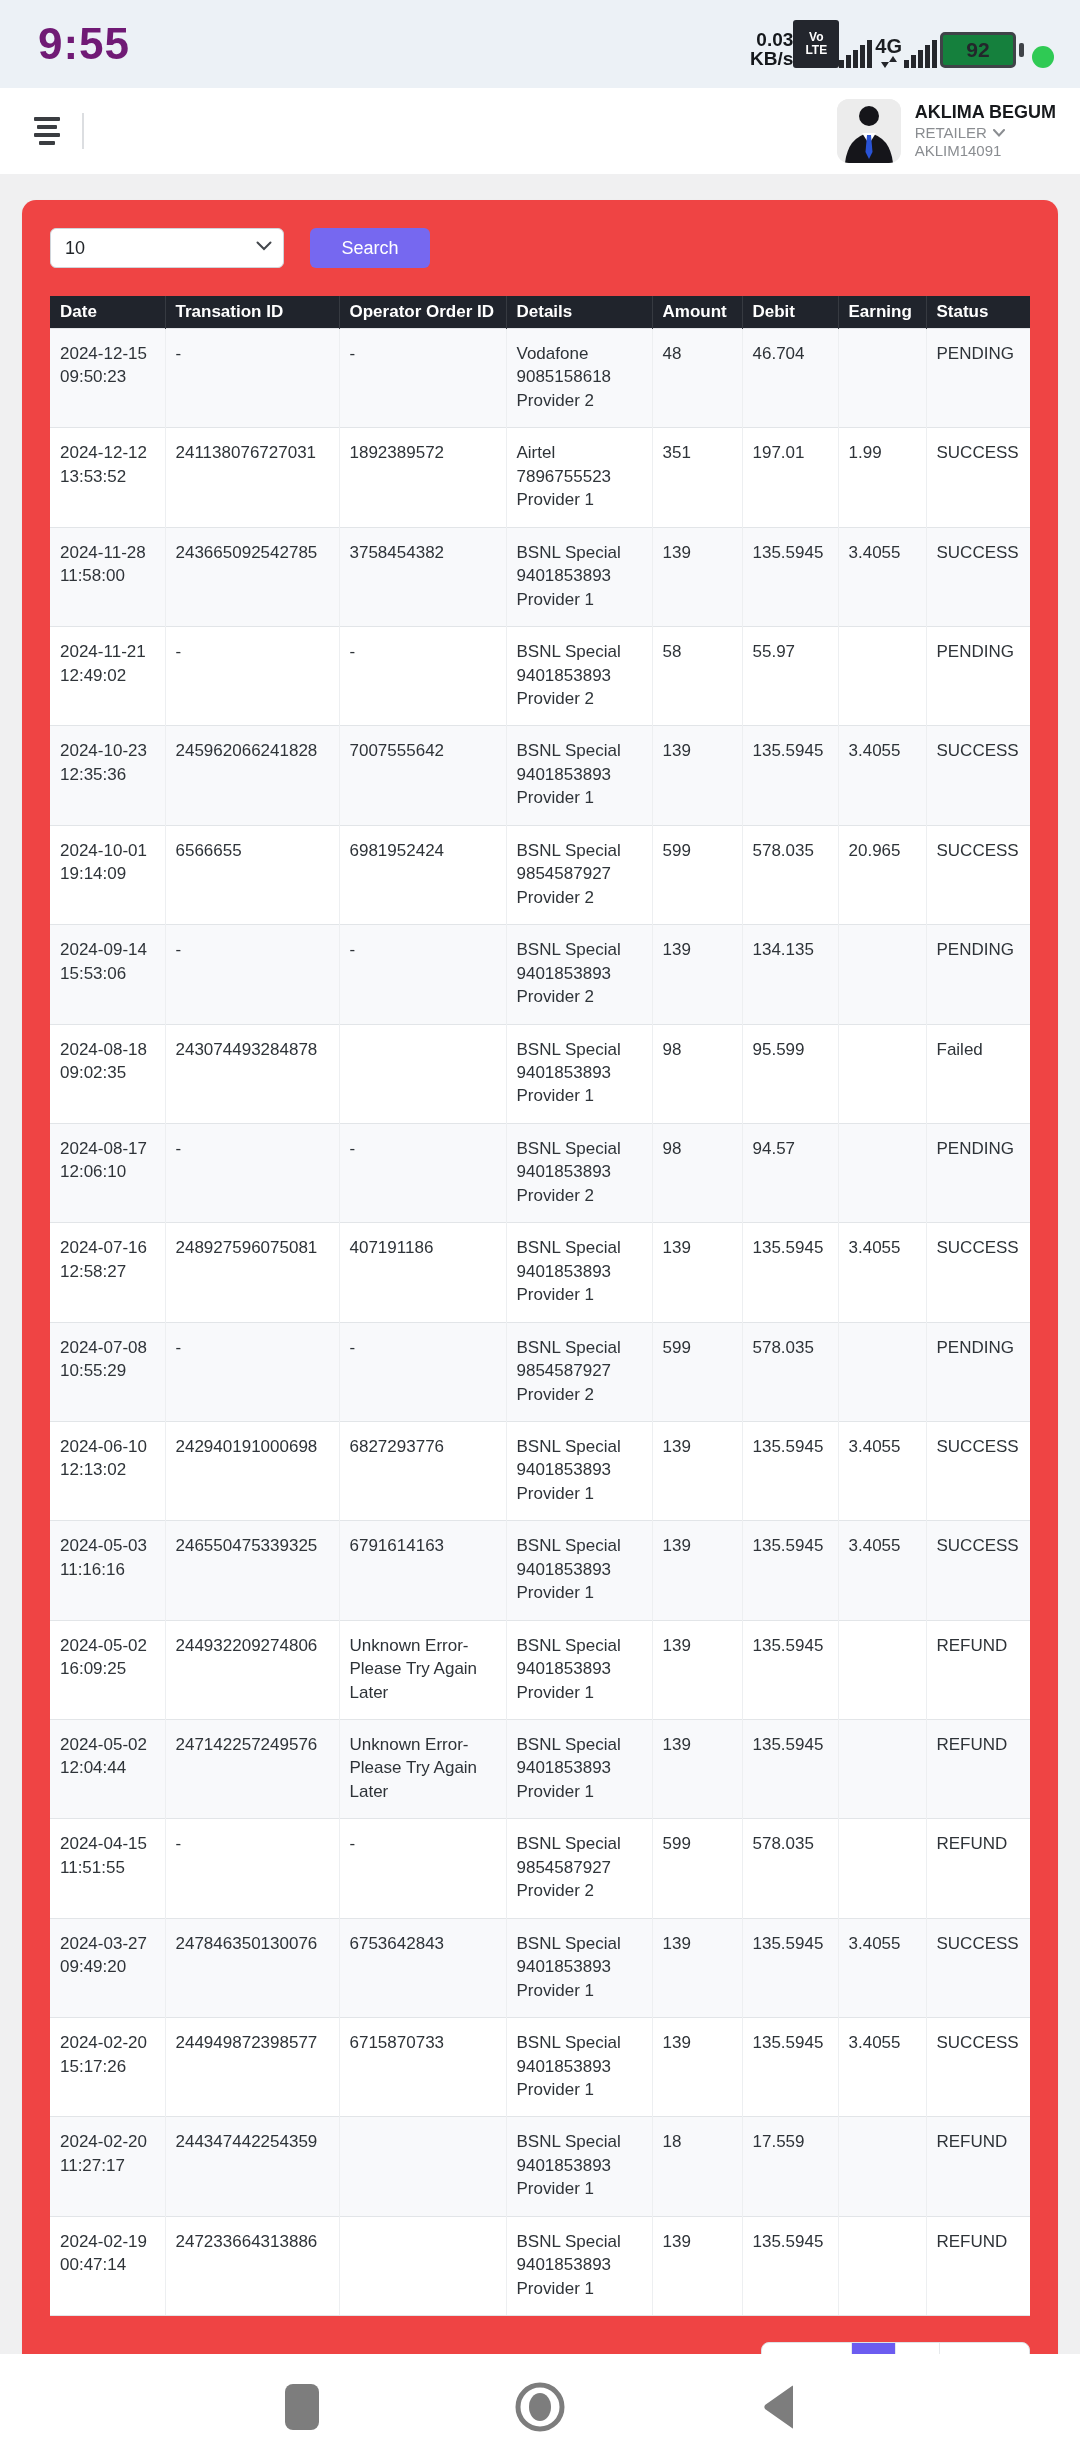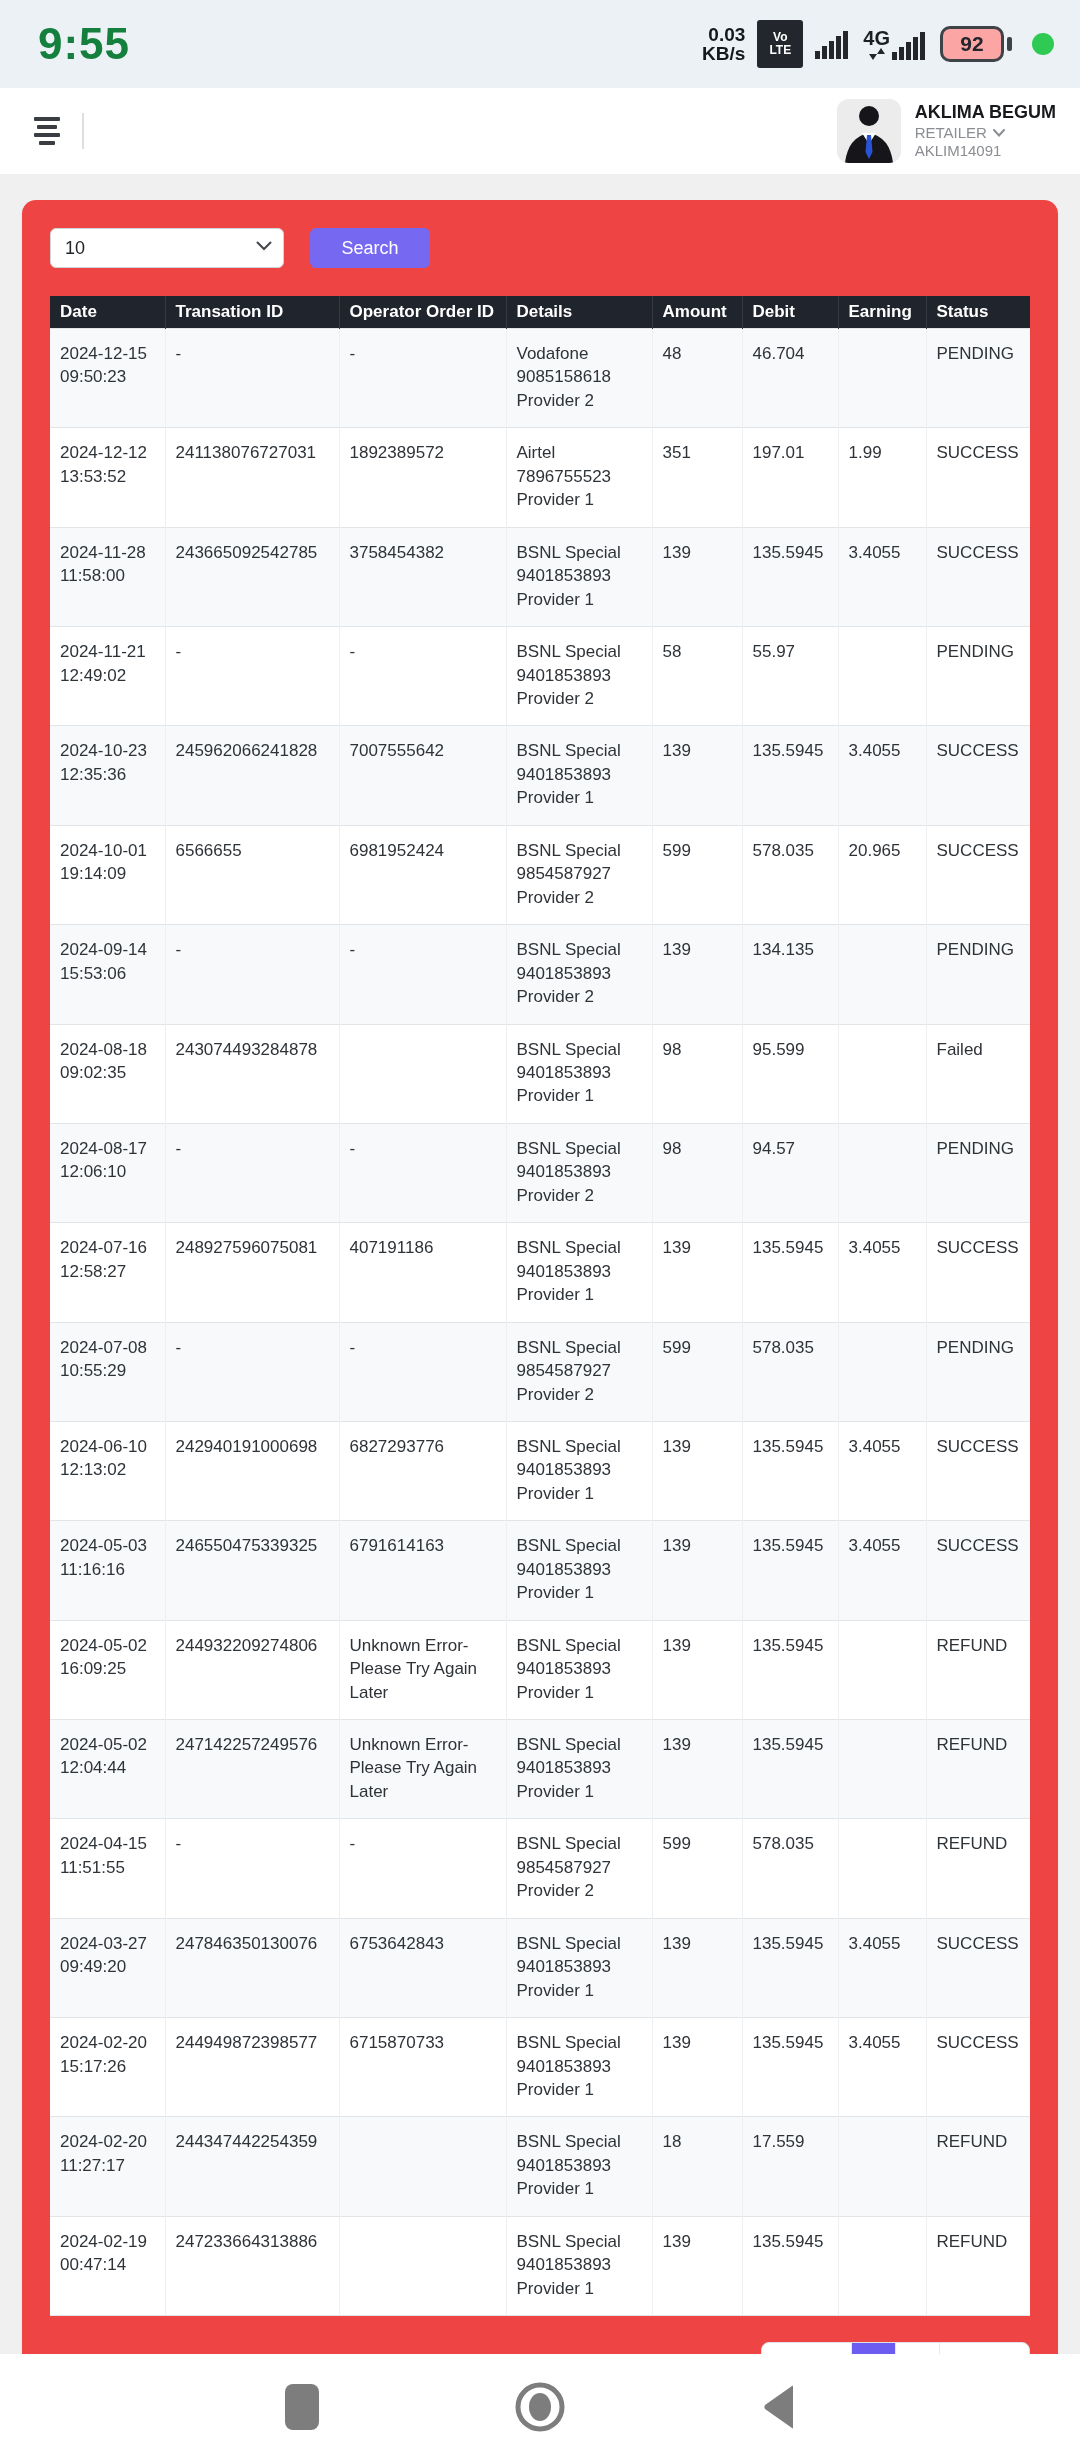--- a/index.html
+++ b/index.html
@@ -2,33 +2,33 @@
 <html><head>
 <meta charset="utf-8">
 <style>
   * { margin:0; padding:0; box-sizing:border-box; }
   html,body { width:1080px; height:2460px; overflow:hidden; background:#f0f0f1;
               font-family:"Liberation Sans", sans-serif; }
 
   
   .status-bar { height:88px; background:#ecf1f6; display:flex; align-items:center;
                 justify-content:space-between; padding:0 26px 0 38px; }
-  .time { font-size:44px; font-weight:700; color:#15803d; letter-spacing:1px; }
-  .sb-right { display:flex; align-items:center; gap:12px; }
+  .time { font-size:44px; font-weight:700; color:#701a75; letter-spacing:1px; }
+  .sb-right { display:flex; align-items:flex-end; }
   .net-speed { font-size:19px; font-weight:700; color:#15181c; line-height:1.0; text-align:right; }
   .volte { width:46px; height:48px; background:#23262d; border-radius:3px; color:#fff;
            display:flex; flex-direction:column; align-items:center; justify-content:center;
            font-size:12px; font-weight:700; line-height:1.05; }
   .sig { display:flex; align-items:flex-end; }
   .fourg-wrap { display:flex; align-items:flex-end; gap:2px; }
   .fourg-col { display:flex; flex-direction:column; align-items:center; line-height:1; }
   .fourg-label { font-size:20px; font-weight:700; color:#1b1e22; }
   .battery { display:flex; align-items:center; }
-  .batt-body { width:64px; height:36px; border:3px solid #3f4348; border-radius:10px;
-               background:#fca5a5; display:flex; align-items:center; justify-content:center;
+  .batt-body { width:76px; height:36px; border:3px solid #3f4348; border-radius:5px;
+               background:#15803d; display:flex; align-items:center; justify-content:center;
                font-size:21px; font-weight:700; color:#23262b; }
   .batt-tip { width:5px; height:14px; background:#3f4348; border-radius:2px; margin-left:3px; }
   .green-dot { width:22px; height:22px; border-radius:50%; background:#2fca54; margin-left:8px; }
 
   
   .app-header { height:86px; background:#ffffff; display:flex; align-items:center;
                 justify-content:space-between; padding:0 24px 0 28px; }
   .menu-wrap { display:flex; align-items:center; }
   .hamburger { display:flex; flex-direction:column; align-items:center; gap:4px; cursor:pointer; padding:6px; }
   .hamburger span { display:block; height:4px; background:#3a3d41; border-radius:1px; }

